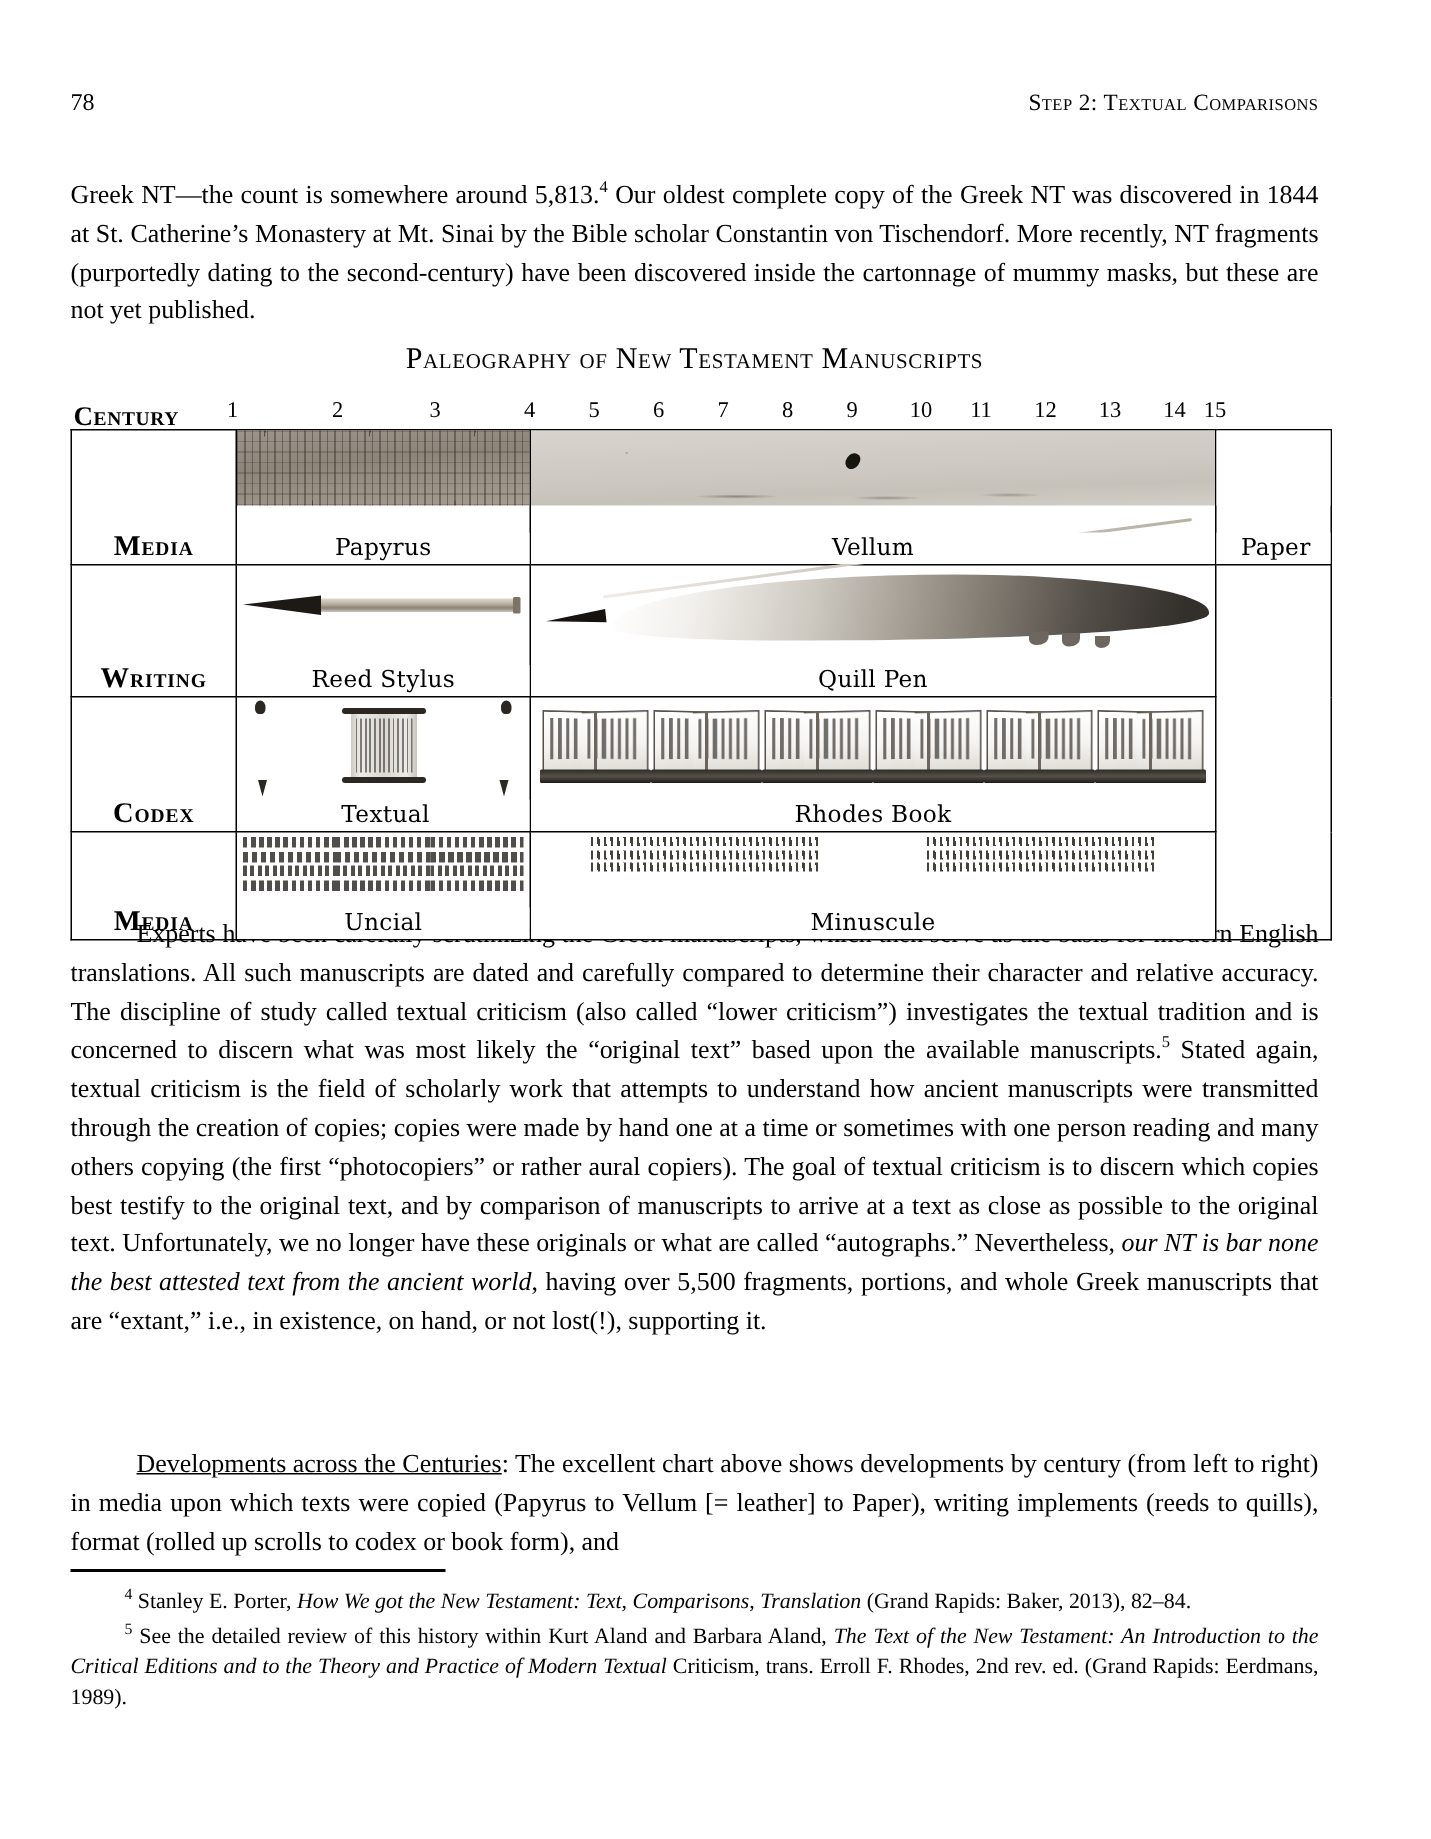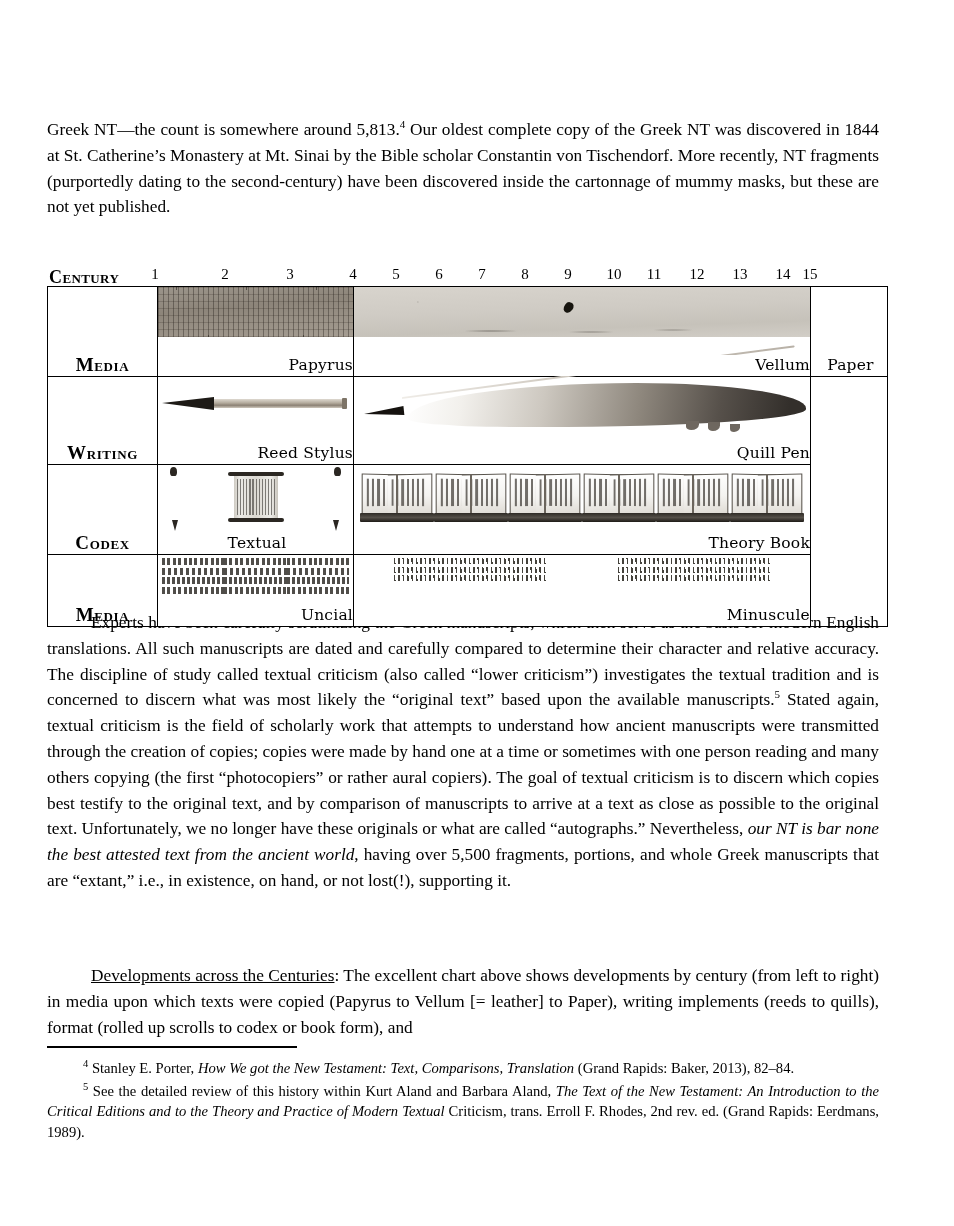--- a/index.html
+++ b/index.html
@@ -81,21 +81,21 @@
     text-align:center;
     vertical-align:middle;
     font-size:19px;
     font-variant:small-caps;
     font-weight:bold;
     letter-spacing:0.6px;
   }
 
   .cell { position:relative; width:100%; height:100%; }
   .cellcap {
-    text-align:right;
+    text-align:center;
     font-size:15.5px;
     font-family:"DejaVu Serif", serif;
     letter-spacing:0.2px;
     padding:1px 0 2px 0;
     background:#fff;
     position:relative; z-index:3;
   }
   .cellcap.left { text-align:center; padding-left:3px; }
 
   
@@ -268,25 +268,30 @@
     text-align:justify;
     text-indent:36px;
   }
   p.fn sup { font-size:10.5px; vertical-align:super; line-height:0; }
 </style>
 </head>
 <body>
 
 <div class="page">
 
+  <div class="runhead">
+    <span class="folio">78</span>
+    <span class="runtitle">Step 2: Textual Comparisons</span>
+  </div>
 
   <div class="col" style="top:117px;">
     <p class="body">Greek NT—the count is somewhere around 5,813.<sup class="fnref">4</sup> Our oldest complete copy of the Greek NT was discovered in 1844 at St. Catherine’s Monastery at Mt. Sinai by the Bible scholar Constantin von Tischendorf. More recently, NT fragments (purportedly dating to the second-century) have been discovered inside the cartonnage of mummy masks, but these are not yet published.</p>
   </div>
 
+  <div class="chart-title">Paleography of New Testament Manuscripts</div>
 
   <div class="chart">
 
     <div class="century-row">
       <span class="century-label">Century</span>
       <span id="century-ticks"><span class="century-tick" style="left: 108px;">1</span><span class="century-tick" style="left: 178px;">2</span><span class="century-tick" style="left: 243px;">3</span><span class="century-tick" style="left: 306px;">4</span><span class="century-tick" style="left: 349px;">5</span><span class="century-tick" style="left: 392px;">6</span><span class="century-tick" style="left: 435px;">7</span><span class="century-tick" style="left: 478px;">8</span><span class="century-tick" style="left: 521px;">9</span><span class="century-tick" style="left: 567px;">10</span><span class="century-tick" style="left: 607px;">11</span><span class="century-tick" style="left: 650px;">12</span><span class="century-tick" style="left: 693px;">13</span><span class="century-tick" style="left: 736px;">14</span><span class="century-tick" style="left: 763px;">15</span></span>
     </div>
 
     <table class="paleo">
       <tbody id="paleo-body">
@@ -429,21 +434,21 @@
                       </div>
                       <div class="page-r">
                         <div class="cols"></div>
                       </div>
                       <div class="spine"></div>
                       <div class="cover"></div>
                     </div>
                   </div>
                 </div>
               </div>
-              <div class="cellcap">Theory Book</div>
+              <div class="cellcap">Rhodes Book</div>
             </td>
           </tr>
           <tr>
             <td class="rowlabel">Media</td>
             <td style="width: 434px;">
               <div class="cell">
                 <div class="script-cell">
                   <div class="ms-strip">
                     <div class="ms-block">
                       <div class="ms-line"></div>

